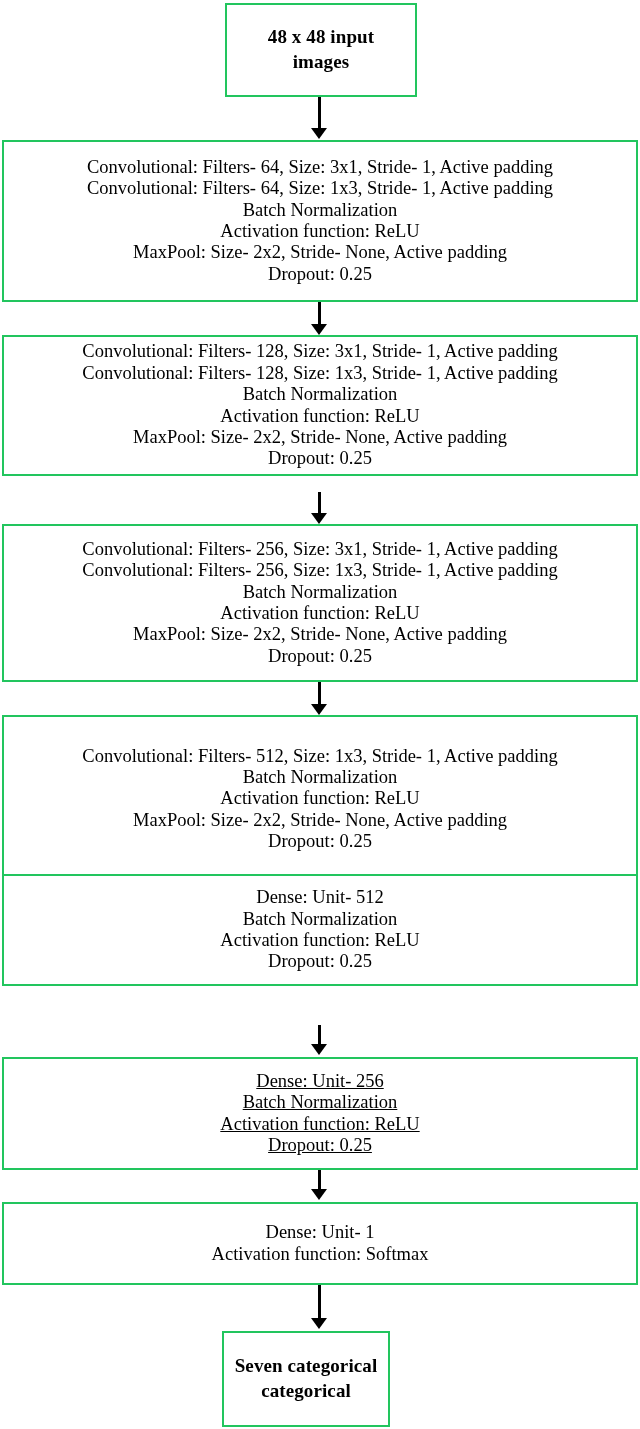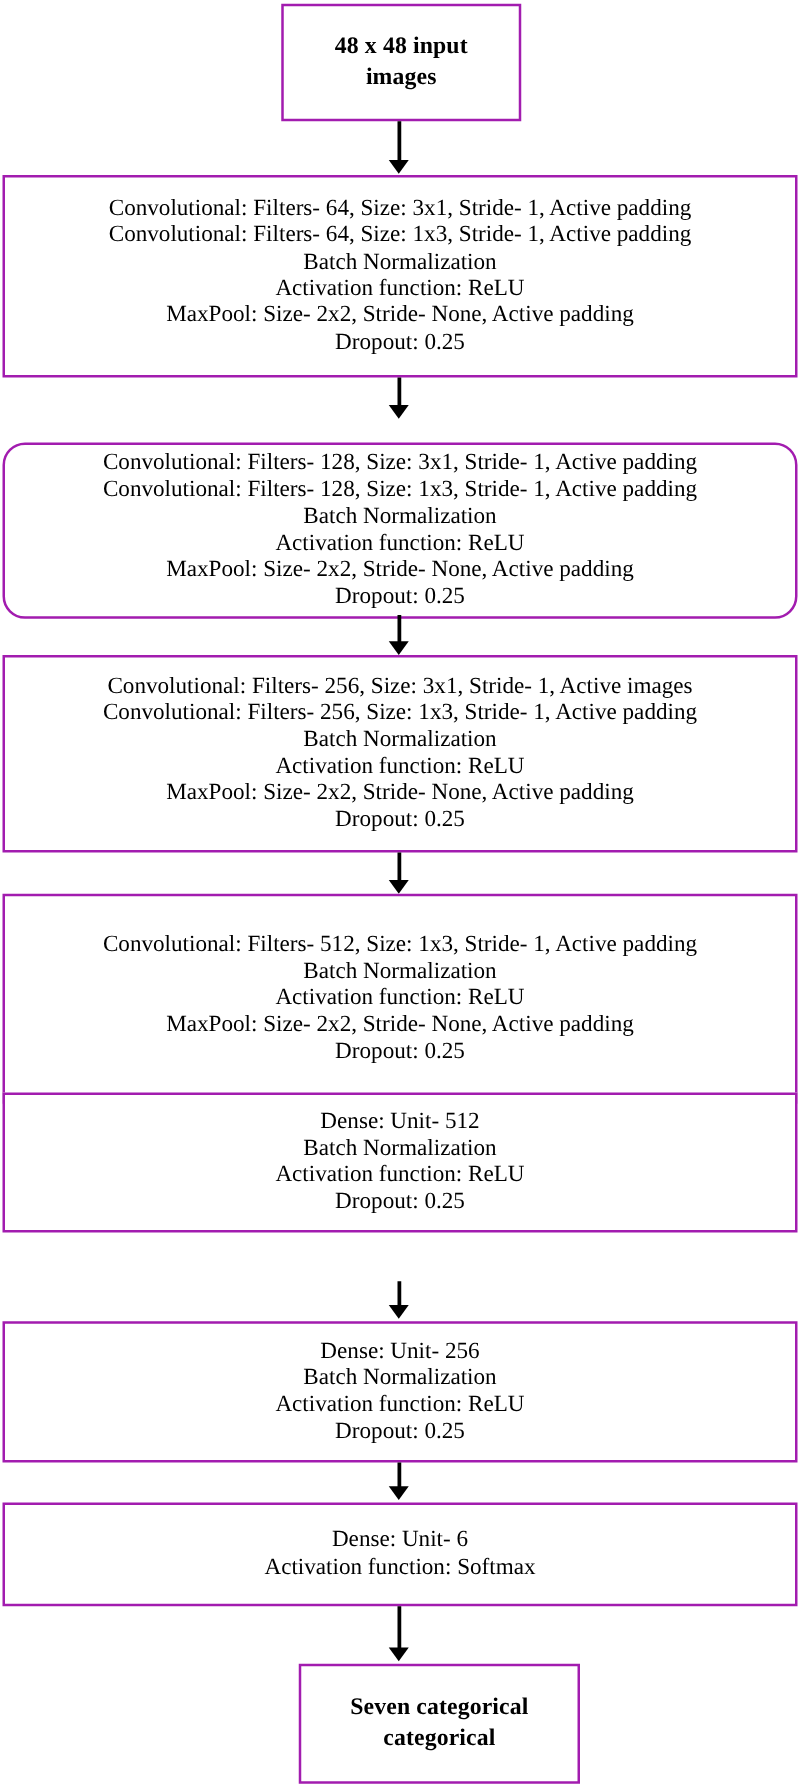--- a/index.html
+++ b/index.html
@@ -22,21 +22,21 @@
     top: 0;
     width: 640px;
     height: 1429px;
   }
 
   
   .node {
     position: absolute;
     box-sizing: border-box;
     background: #ffffff;
-    border: 2px solid #a21caf;
+    border: 2px solid #22c55e;
     display: flex;
     flex-direction: column;
     align-items: center;
     justify-content: center;
     text-align: center;
   }
 
   .node .line {
     display: block;
     white-space: nowrap;
@@ -97,34 +97,34 @@
     <span class="line">Convolutional: Filters- 64, Size: 1x3, Stride- 1, Active padding</span>
     <span class="line">Batch Normalization</span>
     <span class="line">Activation function: ReLU</span>
     <span class="line">MaxPool: Size- 2x2, Stride- None, Active padding</span>
     <span class="line">Dropout: 0.25</span>
   </div>
 
   <div class="connector" style="top:302px; height:24px;"></div>
   <div class="arrowhead" style="left:311px; top:324px;"></div>
 
-  <div class="node layer" style="top:354px; height:141px;border-radius:18px;">
+  <div class="node layer" style="top:335px; height:141px;">
     <span class="line">Convolutional: Filters- 128, Size: 3x1, Stride- 1, Active padding</span>
     <span class="line">Convolutional: Filters- 128, Size: 1x3, Stride- 1, Active padding</span>
     <span class="line">Batch Normalization</span>
     <span class="line">Activation function: ReLU</span>
     <span class="line">MaxPool: Size- 2x2, Stride- None, Active padding</span>
     <span class="line">Dropout: 0.25</span>
   </div>
 
   <div class="connector" style="top:492px; height:23px;"></div>
   <div class="arrowhead" style="left:311px; top:513px;"></div>
 
   <div class="node layer" style="top:524px; height:158px;">
-    <span class="line">Convolutional: Filters- 256, Size: 3x1, Stride- 1, Active images</span>
+    <span class="line">Convolutional: Filters- 256, Size: 3x1, Stride- 1, Active padding</span>
     <span class="line">Convolutional: Filters- 256, Size: 1x3, Stride- 1, Active padding</span>
     <span class="line">Batch Normalization</span>
     <span class="line">Activation function: ReLU</span>
     <span class="line">MaxPool: Size- 2x2, Stride- None, Active padding</span>
     <span class="line">Dropout: 0.25</span>
   </div>
 
   <div class="connector" style="top:682px; height:24px;"></div>
   <div class="arrowhead" style="left:311px; top:704px;"></div>
 
@@ -142,36 +142,36 @@
   <div class="node layer" style="top:874px; height:112px;">
     <span class="line">Dense: Unit- 512</span>
     <span class="line">Batch Normalization</span>
     <span class="line">Activation function: ReLU</span>
     <span class="line">Dropout: 0.25</span>
   </div>
 
   <div class="connector" style="top:1025px; height:21px;"></div>
   <div class="arrowhead" style="left:311px; top:1044px;"></div>
 
-  <div class="node layer" style="top:1057px; height:113px;">
+  <div class="node layer" style="top:1057px; height:113px;text-decoration:underline;">
     <span class="line">Dense: Unit- 256</span>
     <span class="line">Batch Normalization</span>
     <span class="line">Activation function: ReLU</span>
     <span class="line">Dropout: 0.25</span>
   </div>
 
   <div class="connector" style="top:1170px; height:21px;"></div>
   <div class="arrowhead" style="left:311px; top:1189px;"></div>
 
   <div class="node layer" style="top:1202px; height:83px;">
-    <span class="line">Dense: Unit- 6</span>
+    <span class="line">Dense: Unit- 1</span>
     <span class="line">Activation function: Softmax</span>
   </div>
 
   <div class="connector" style="top:1285px; height:35px;"></div>
   <div class="arrowhead" style="left:311px; top:1318px;"></div>
 
-  <div class="node terminal" style="left:222px; top:1331px; width:225px; height:96px;margin-left:17px;">
+  <div class="node terminal" style="left:222px; top:1331px; width:168px; height:96px;">
     <span class="line">Seven categorical</span>
     <span class="line">categorical</span>
   </div>
 
 </div>
 
 </body></html>

